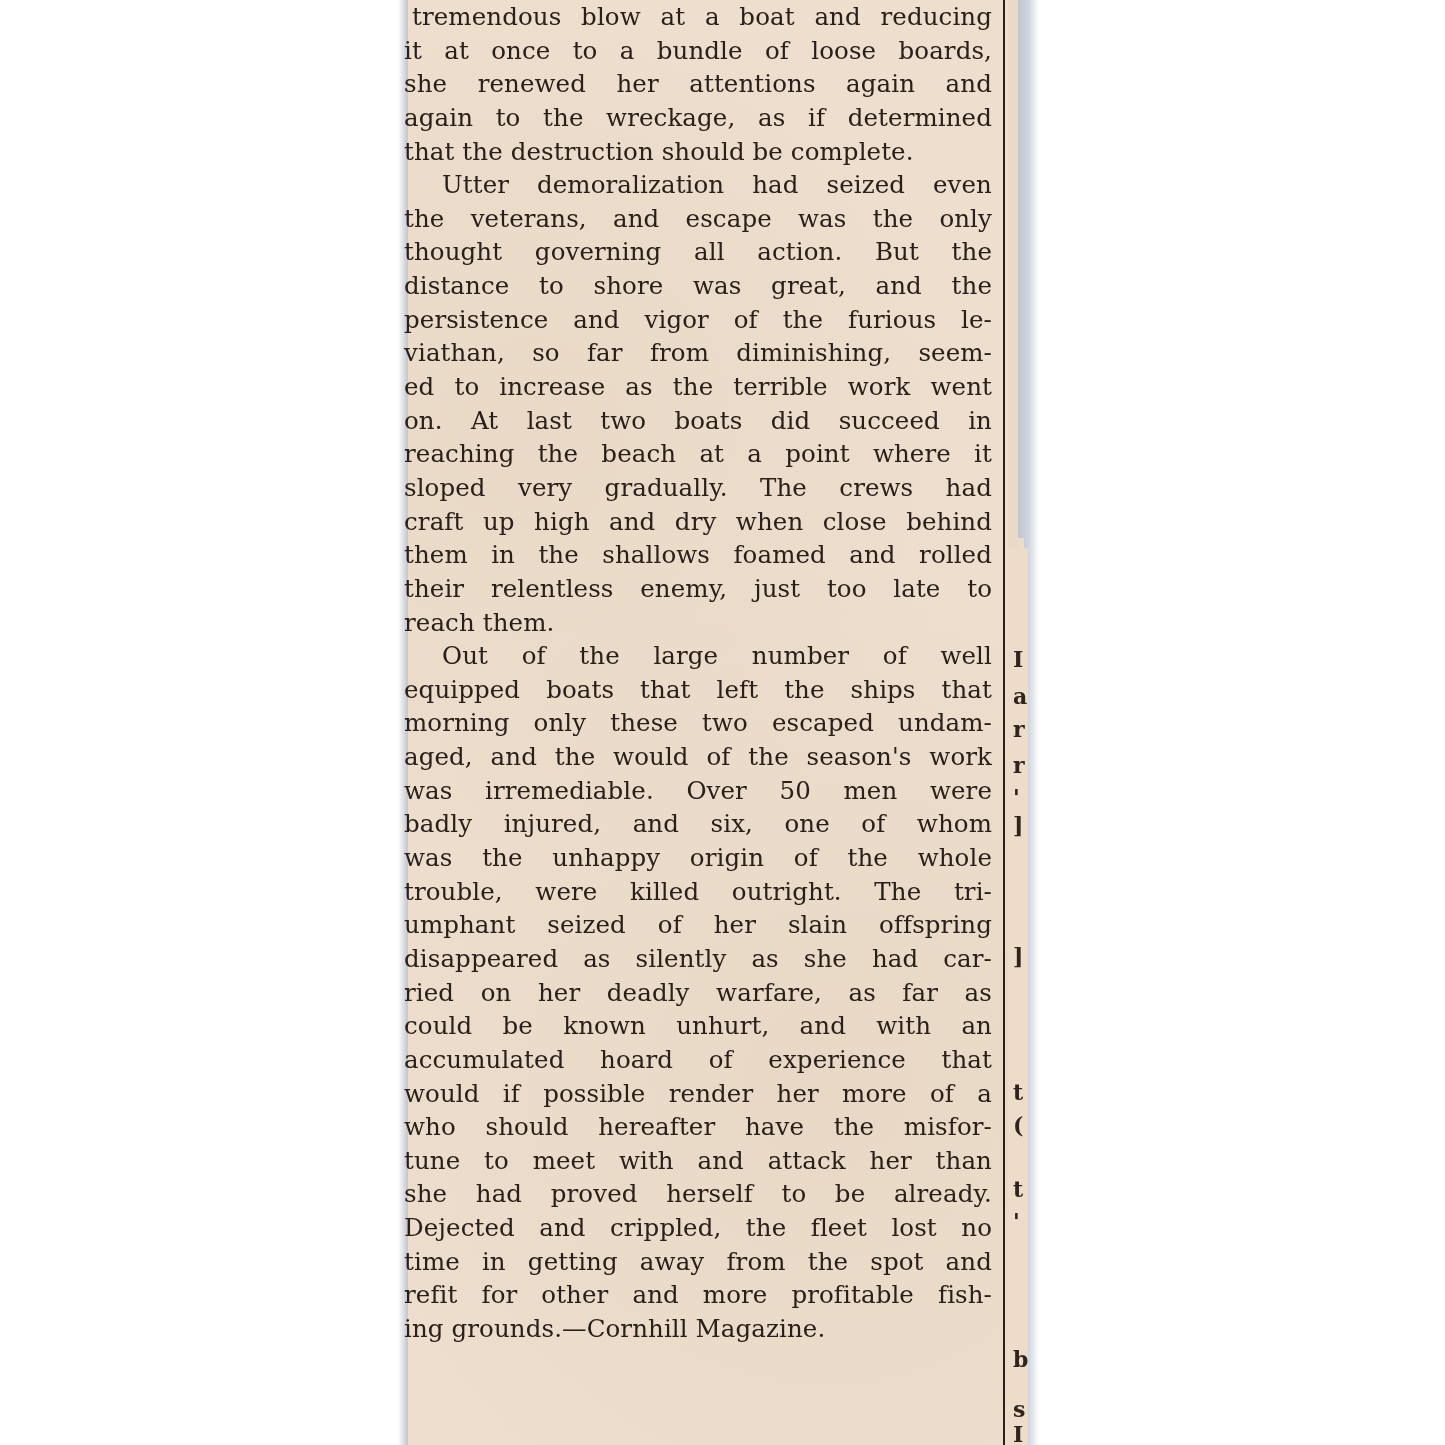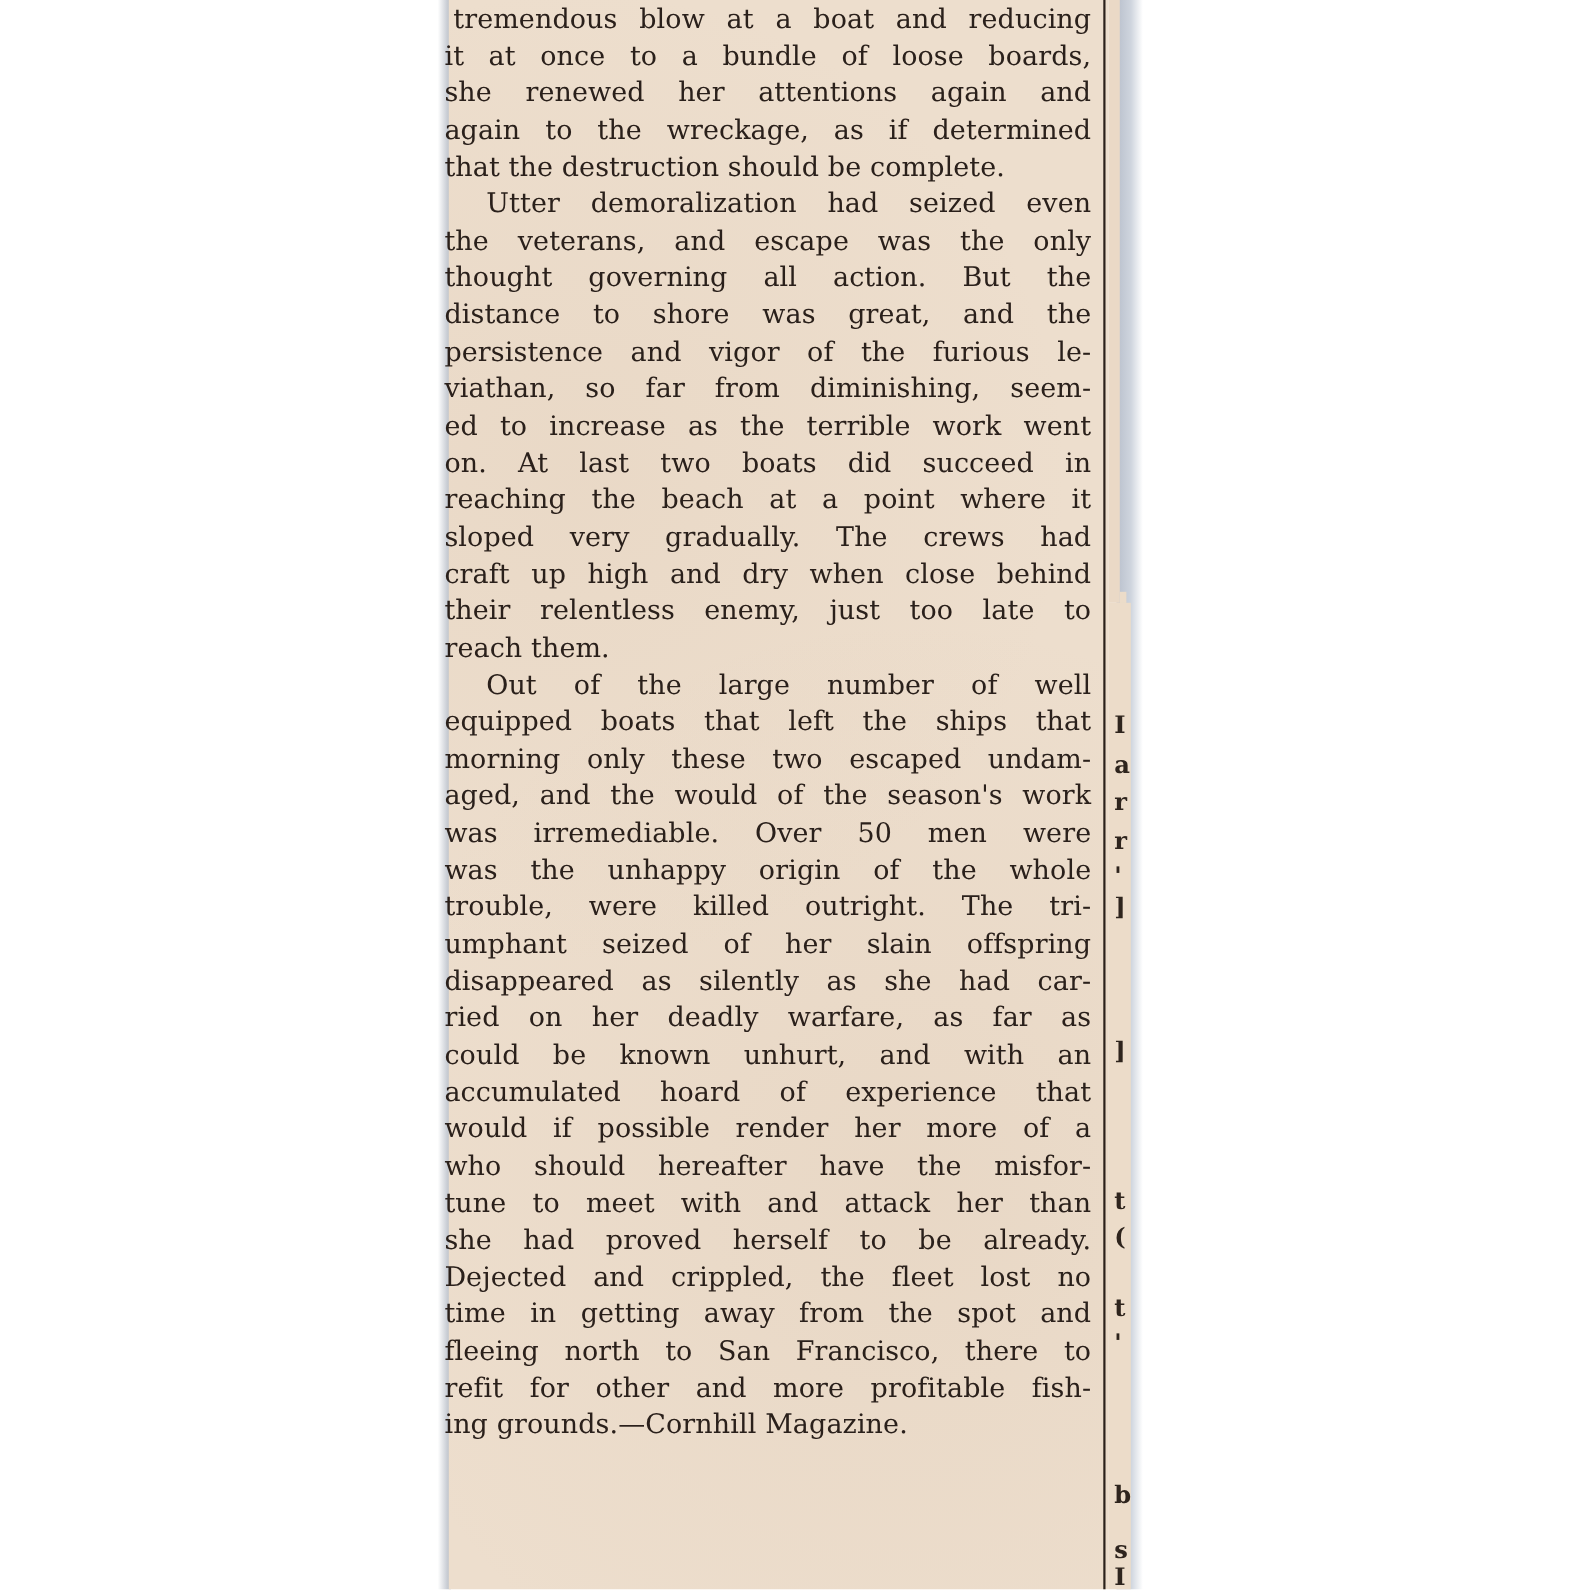--- a/index.html
+++ b/index.html
@@ -143,41 +143,42 @@
       <span class="line cut">the veterans, and escape was the only</span>
       <span class="line cut">thought governing all action. But the</span>
       <span class="line cut">distance to shore was great, and the</span>
       <span class="line cut">persistence and vigor of the furious le-</span>
       <span class="line cut">viathan, so far from diminishing, seem-</span>
       <span class="line cut">ed to increase as the terrible work went</span>
       <span class="line cut">on. At last two boats did succeed in</span>
       <span class="line cut">reaching the beach at a point where it</span>
       <span class="line cut">sloped very gradually. The crews had</span>
       <span class="line cut">craft up high and dry when close behind</span>
+      <span class="line cut">them in the shallows foamed and rolled</span>
       <span class="line cut">their relentless enemy, just too late to</span>
       <span class="line cut last">reach them.</span>
       <span class="line indent">Out of the large number of well</span>
       <span class="line cut">equipped boats that left the ships that</span>
       <span class="line cut">morning only these two escaped undam-</span>
       <span class="line cut">aged, and the would of the season's work</span>
       <span class="line cut">was irremediable. Over 50 men were</span>
+      <span class="line cut">badly injured, and six, one of whom</span>
       <span class="line cut">was the unhappy origin of the whole</span>
       <span class="line cut">trouble, were killed outright. The tri-</span>
       <span class="line cut">umphant seized of her slain offspring</span>
       <span class="line cut">disappeared as silently as she had car-</span>
       <span class="line cut">ried on her deadly warfare, as far as</span>
       <span class="line cut">could be known unhurt, and with an</span>
       <span class="line cut">accumulated hoard of experience that</span>
       <span class="line cut">would if possible render her more of a</span>
       <span class="line cut">who should hereafter have the misfor-</span>
       <span class="line cut">tune to meet with and attack her than</span>
       <span class="line cut">she had proved herself to be already.</span>
       <span class="line cut">Dejected and crippled, the fleet lost no</span>
       <span class="line cut">time in getting away from the spot and</span>
-      <span class="line cut">fleeing north to San Francisco, there to</span>
       <span class="line cut">refit for other and more profitable fish-</span>
       <span class="line cut last">ing grounds.—Cornhill Magazine.</span>
     </div>
 
   <div id="fragments">
       <span class="frag" style="top: 648px;">I</span>
       <span class="frag" style="top: 685px;">a</span>
       <span class="frag" style="top: 718px;">r</span>
       <span class="frag" style="top: 754px;">r</span>
       <span class="frag" style="top: 786px;">'</span>

